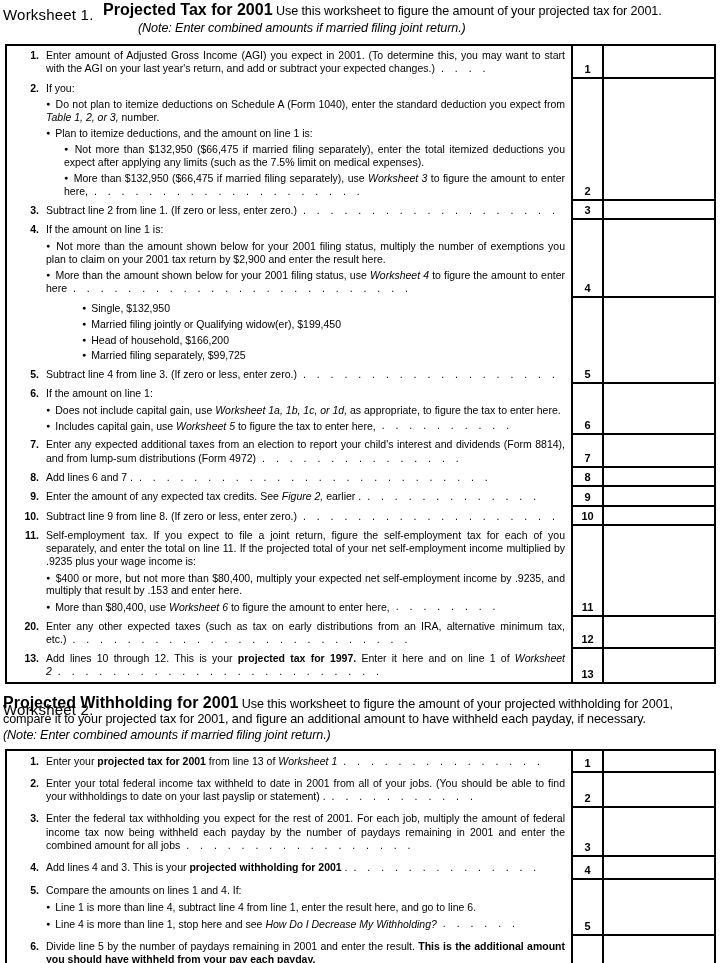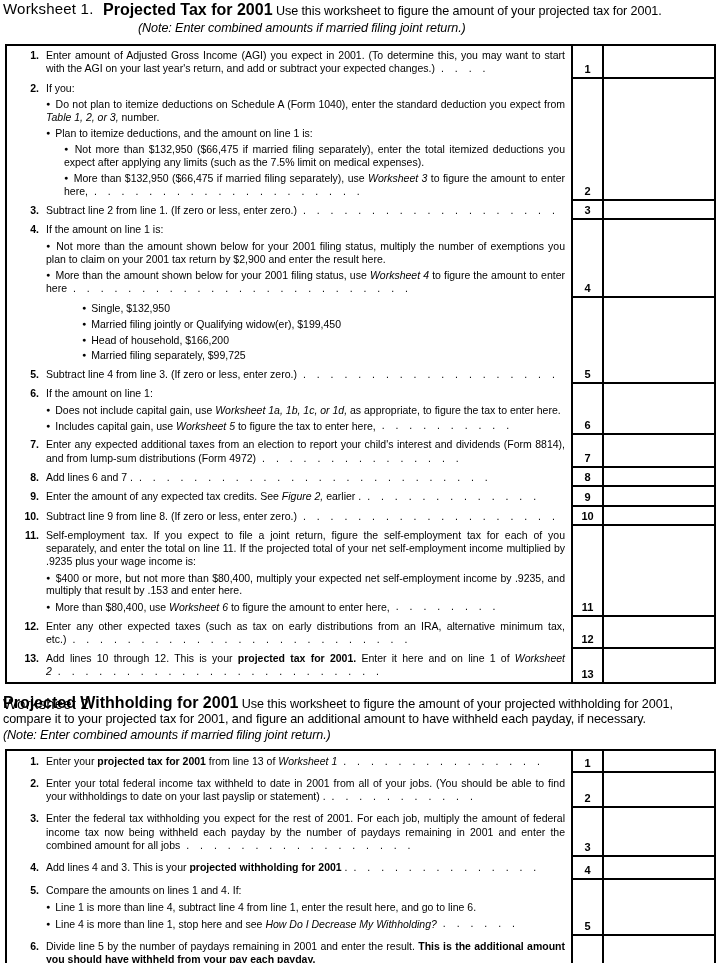--- a/index.html
+++ b/index.html
@@ -5,21 +5,21 @@
   html, body { margin:0; padding:0; }
   body {
     width:721px; height:963px; overflow:hidden;
     background:#ffffff; color:#000000;
     font-family:"Liberation Sans", sans-serif;
     -webkit-font-smoothing:antialiased;
   }
   
   .ws-head { position:relative; margin:0 0 0 3px; }
   .ws-head.first { padding-top:2px; }
-  .ws-label { position:absolute; left:0; top:0; font-size:15px; letter-spacing:.2px; }
+  .ws-label { position:absolute; left:0; top:6px; font-size:15px; letter-spacing:.2px; }
   .ws-head-body { font-size:12.6px; line-height:15.6px; letter-spacing:-.1px; }
   .w1body { margin-left:100px; }
   .w2body { }
   .head-line1.nowrap { white-space:nowrap; }
   .ws-title { font-weight:bold; font-size:16px; letter-spacing:0; }
   .ws-note { font-style:italic; }
   .w1note { margin-left:35px; margin-top:1px; }
   
   .ws-table {
     margin:8px 5px 0 5px;
@@ -157,28 +157,28 @@
     <div class="ct">
       <div class="p ind0"><span class="rownum">11.</span><span>Self-employment tax. If you expect to file a joint return, figure the self-employment tax for each of you separately, and enter the total on line 11. If the projected total of your net self-employment income multiplied by .9235 plus your wage income is:</span></div>
       <div class="p ind1"><span class="blt">●</span><span>$400 or more, but not more than $80,400, multiply your expected net self-employment income by .9235, and multiply that result by .153 and enter here.</span></div>
       <div class="p ind1"><span class="blt">●</span><span>More than $80,400, use </span><span class="seg-i">Worksheet 6</span><span> to figure the amount to enter here,</span><span class="dots">. . . . . . . .</span></div>
     </div>
     <div class="cn bb">
       <span>11</span>
     </div>
     <div class="ce bb"></div>
     <div class="ct">
-      <div class="p ind0"><span class="rownum">12.</span><span>Enter any other expected taxes (such as tax on early distributions from an IRA, alternative minimum tax, etc.)</span><span class="dots">. . . . . . . . . . . . . . . . . . . . . . . . .</span></div>
+      <div class="p ind0"><span class="rownum">20.</span><span>Enter any other expected taxes (such as tax on early distributions from an IRA, alternative minimum tax, etc.)</span><span class="dots">. . . . . . . . . . . . . . . . . . . . . . . . .</span></div>
     </div>
     <div class="cn bb">
       <span>12</span>
     </div>
     <div class="ce bb"></div>
     <div class="ct">
-      <div class="p ind0"><span class="rownum">13.</span><span>Add lines 10 through 12. This is your </span><span class="seg-b">projected tax for 2001.</span><span> Enter it here and on line 1 of </span><span class="seg-i">Worksheet 2</span><span class="dots">. . . . . . . . . . . . . . . . . . . . . . . .</span></div>
+      <div class="p ind0"><span class="rownum">13.</span><span>Add lines 10 through 12. This is your </span><span class="seg-b">projected tax for 1997.</span><span> Enter it here and on line 1 of </span><span class="seg-i">Worksheet 2</span><span class="dots">. . . . . . . . . . . . . . . . . . . . . . . .</span></div>
     </div>
     <div class="cn">
       <span>13</span>
     </div>
     <div class="ce"></div>
   </section>
 
 <div class="ws-head" style="margin-top:11px;">
   <span class="ws-label">Worksheet 2.</span>
   <div class="ws-head-body w2body">

